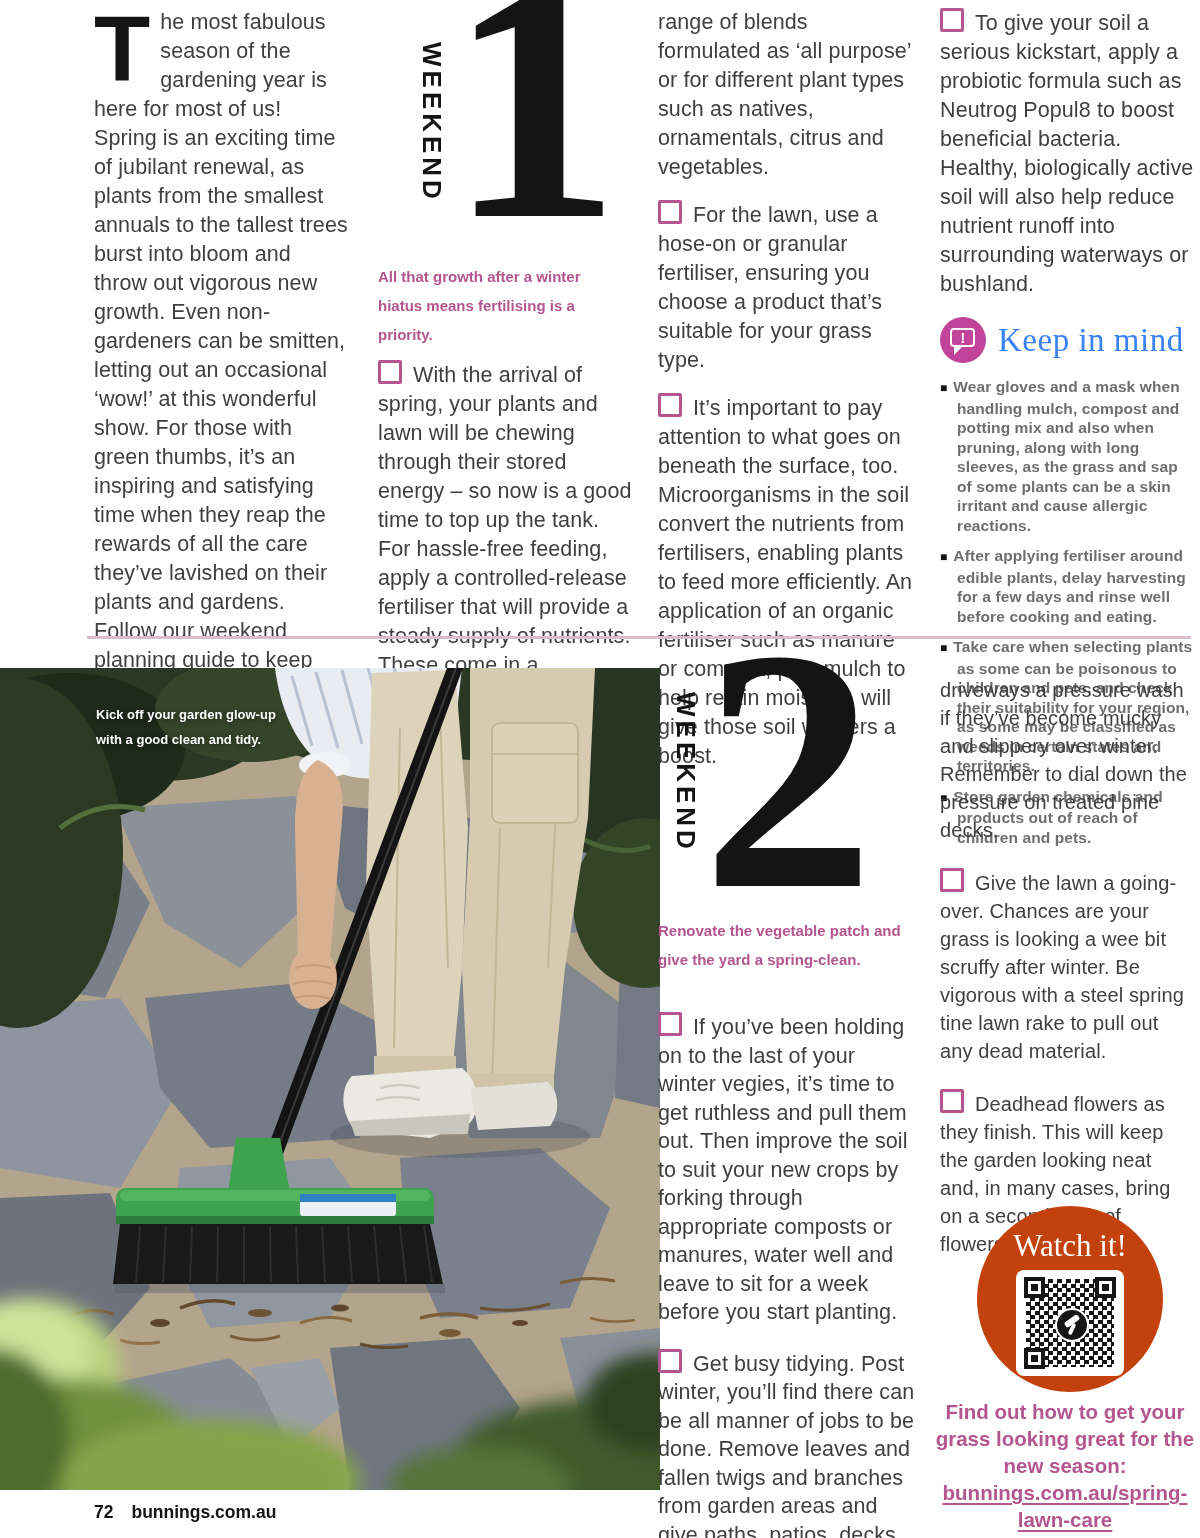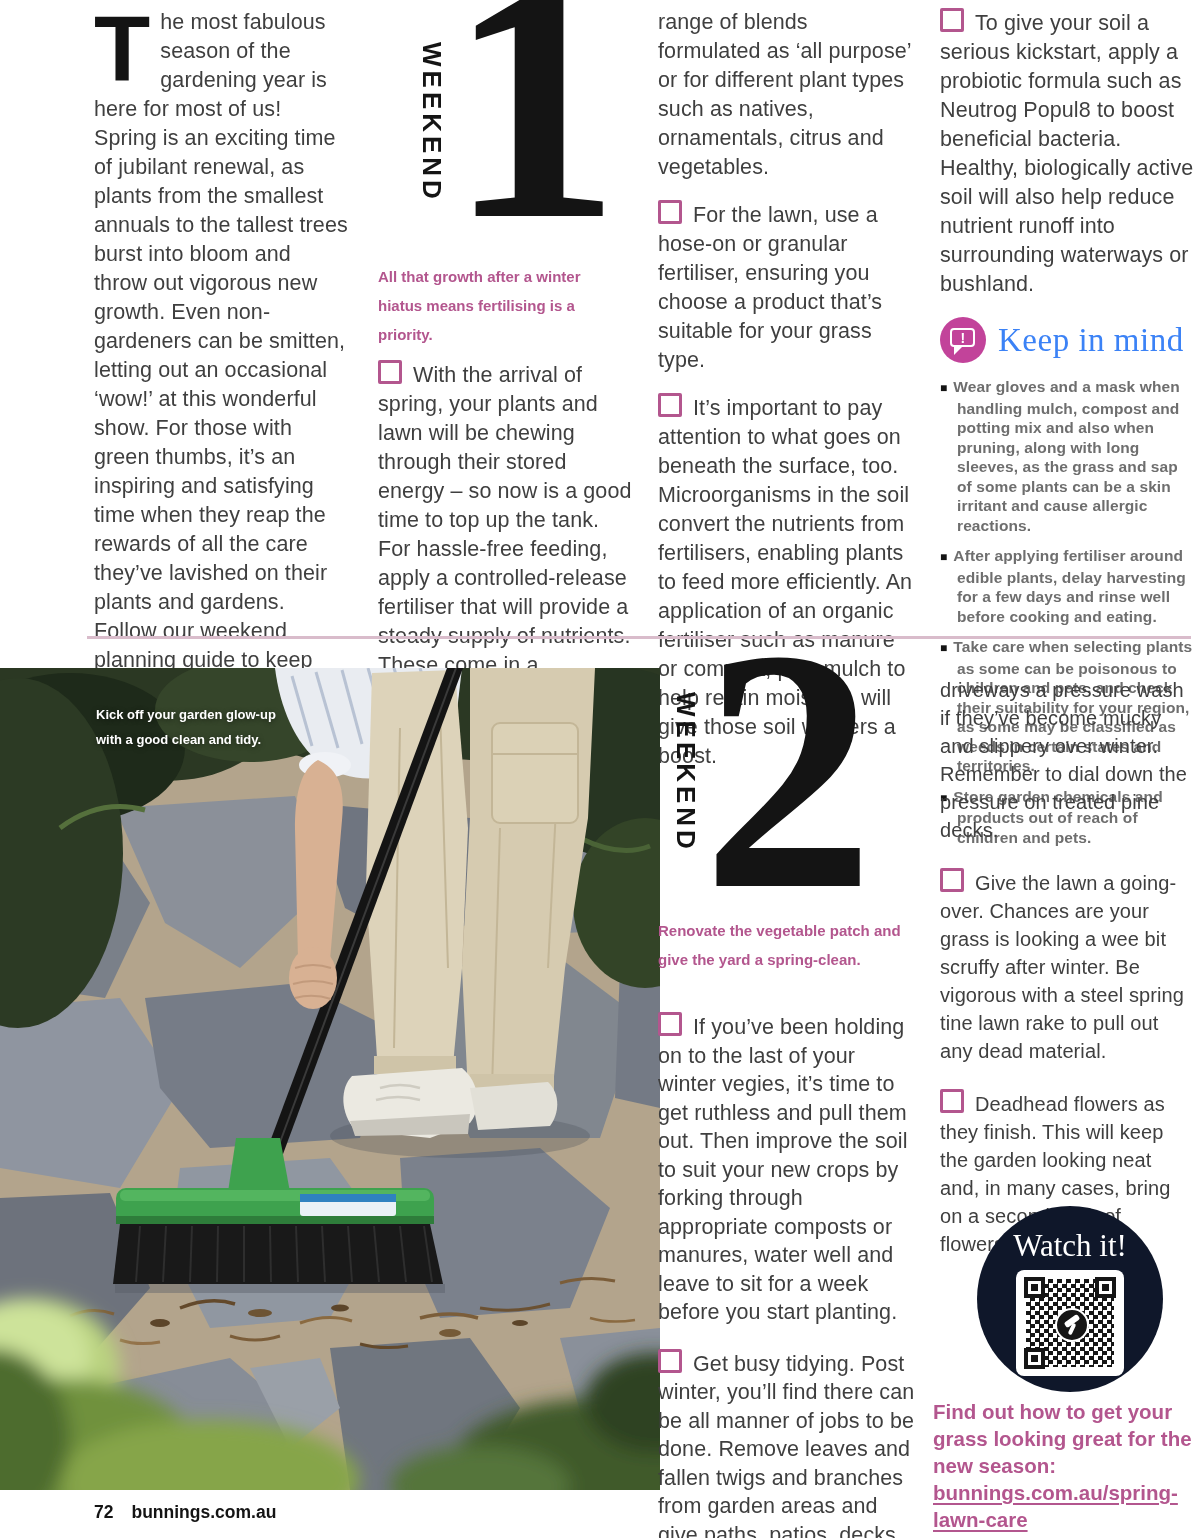--- a/index.html
+++ b/index.html
@@ -33,36 +33,36 @@
   .kim-bullet{font-size:15.5px;font-weight:700;color:#6e6e6e;line-height:19.5px;margin:0 0 11px 0;
               padding-left:17px;text-indent:-17px;}
   .sq{color:#141414;font-size:12px;margin-right:6px;}
   .divider{position:absolute;left:87px;top:636px;width:1104px;height:3px;background:#d9bccb;}
   
   .photo{position:absolute;left:0;top:668px;width:660px;height:822px;overflow:hidden;}
   .caption{position:absolute;left:96px;top:34px;width:190px;color:#fff;font-size:13px;font-weight:700;
            line-height:25px;text-shadow:0 1px 5px rgba(0,0,0,.5);}
   
   .watch{position:absolute;left:977px;top:1206px;width:186px;height:186px;border-radius:50%;
-         background:#0f172a;}
+         background:#c2410c;}
   .watch-title{position:absolute;left:0;top:22px;width:186px;text-align:center;color:#fff;
                font-family:"Liberation Serif",serif;font-size:31px;}
   .qr{position:absolute;left:39px;top:64px;width:108px;height:106px;background:#fff;border-radius:8px;}
   .qr-pat{position:absolute;left:10px;top:9px;right:10px;bottom:9px;
           background:repeating-conic-gradient(#161616 0% 25%,#ffffff 0% 50%) 0 0/9px 9px;}
   .qr-f{position:absolute;width:13px;height:13px;border:4.5px solid #161616;background:#fff;}
   .qr-f::after{content:"";position:absolute;left:3px;top:3px;width:7px;height:7px;background:#161616;}
   .qr-f1{left:8px;top:7px;} .qr-f2{right:8px;top:7px;} .qr-f3{left:8px;bottom:7px;}
   .qr-logo{position:absolute;left:39px;top:38px;width:30px;height:30px;border-radius:50%;background:#161616;
            border:2px solid #fff;}
   .qr-logo::before{content:"";position:absolute;left:7px;top:8px;width:16px;height:6px;background:#fff;
                    transform:rotate(-35deg);border-radius:2px;}
   .qr-logo::after{content:"";position:absolute;left:13px;top:13px;width:4px;height:12px;background:#fff;
                   transform:rotate(25deg);border-radius:2px;}
-  .watch-link{position:absolute;left:933px;top:1398px;width:264px;text-align:left;color:#b3568e;
+  .watch-link{position:absolute;left:933px;top:1398px;width:264px;text-align:center;color:#b3568e;
               font-weight:700;font-size:20.5px;line-height:27px;overflow-wrap:anywhere;}
   .watch-link .url{text-decoration:underline;text-underline-offset:3px;text-decoration-thickness:1.5px;cursor:pointer;}
   .footer{position:absolute;left:94px;top:1502px;font-size:17.5px;color:#141414;}
   .footer .pgnum{font-weight:700;margin-right:18px;}
   .footer .site{font-weight:700;}
 </style>
 </head>
 <body>
 
 <div class="page">

